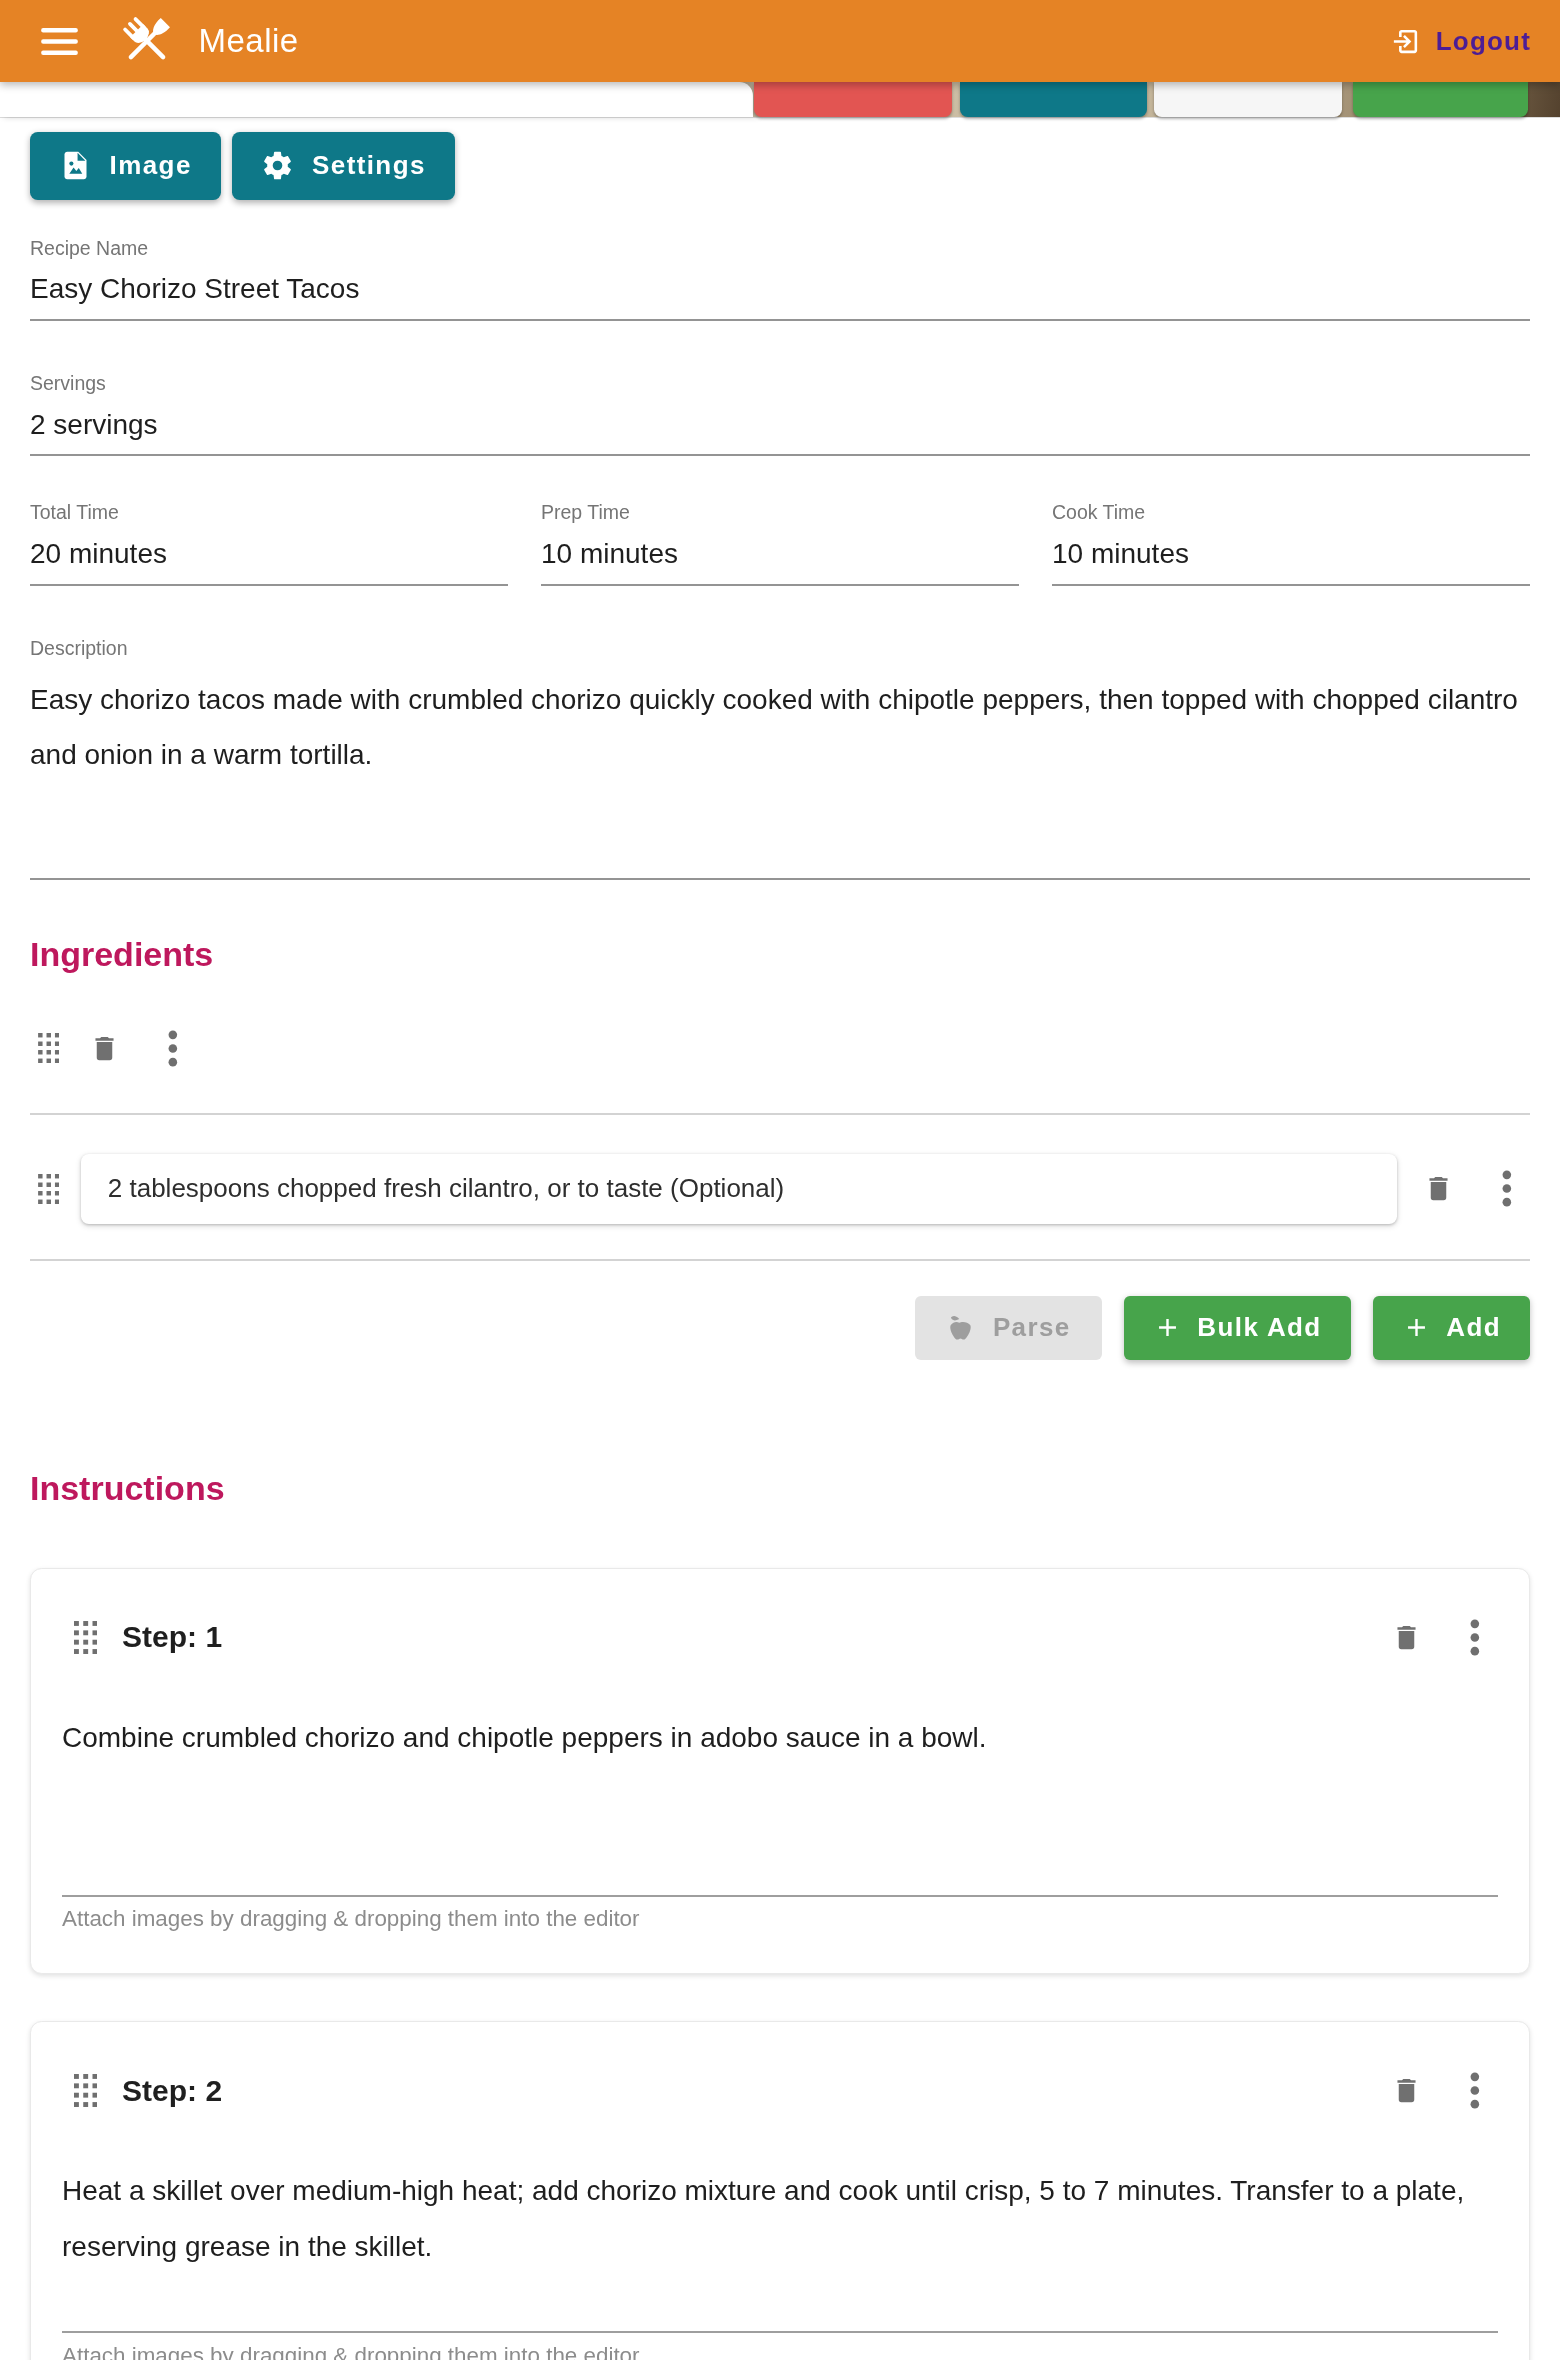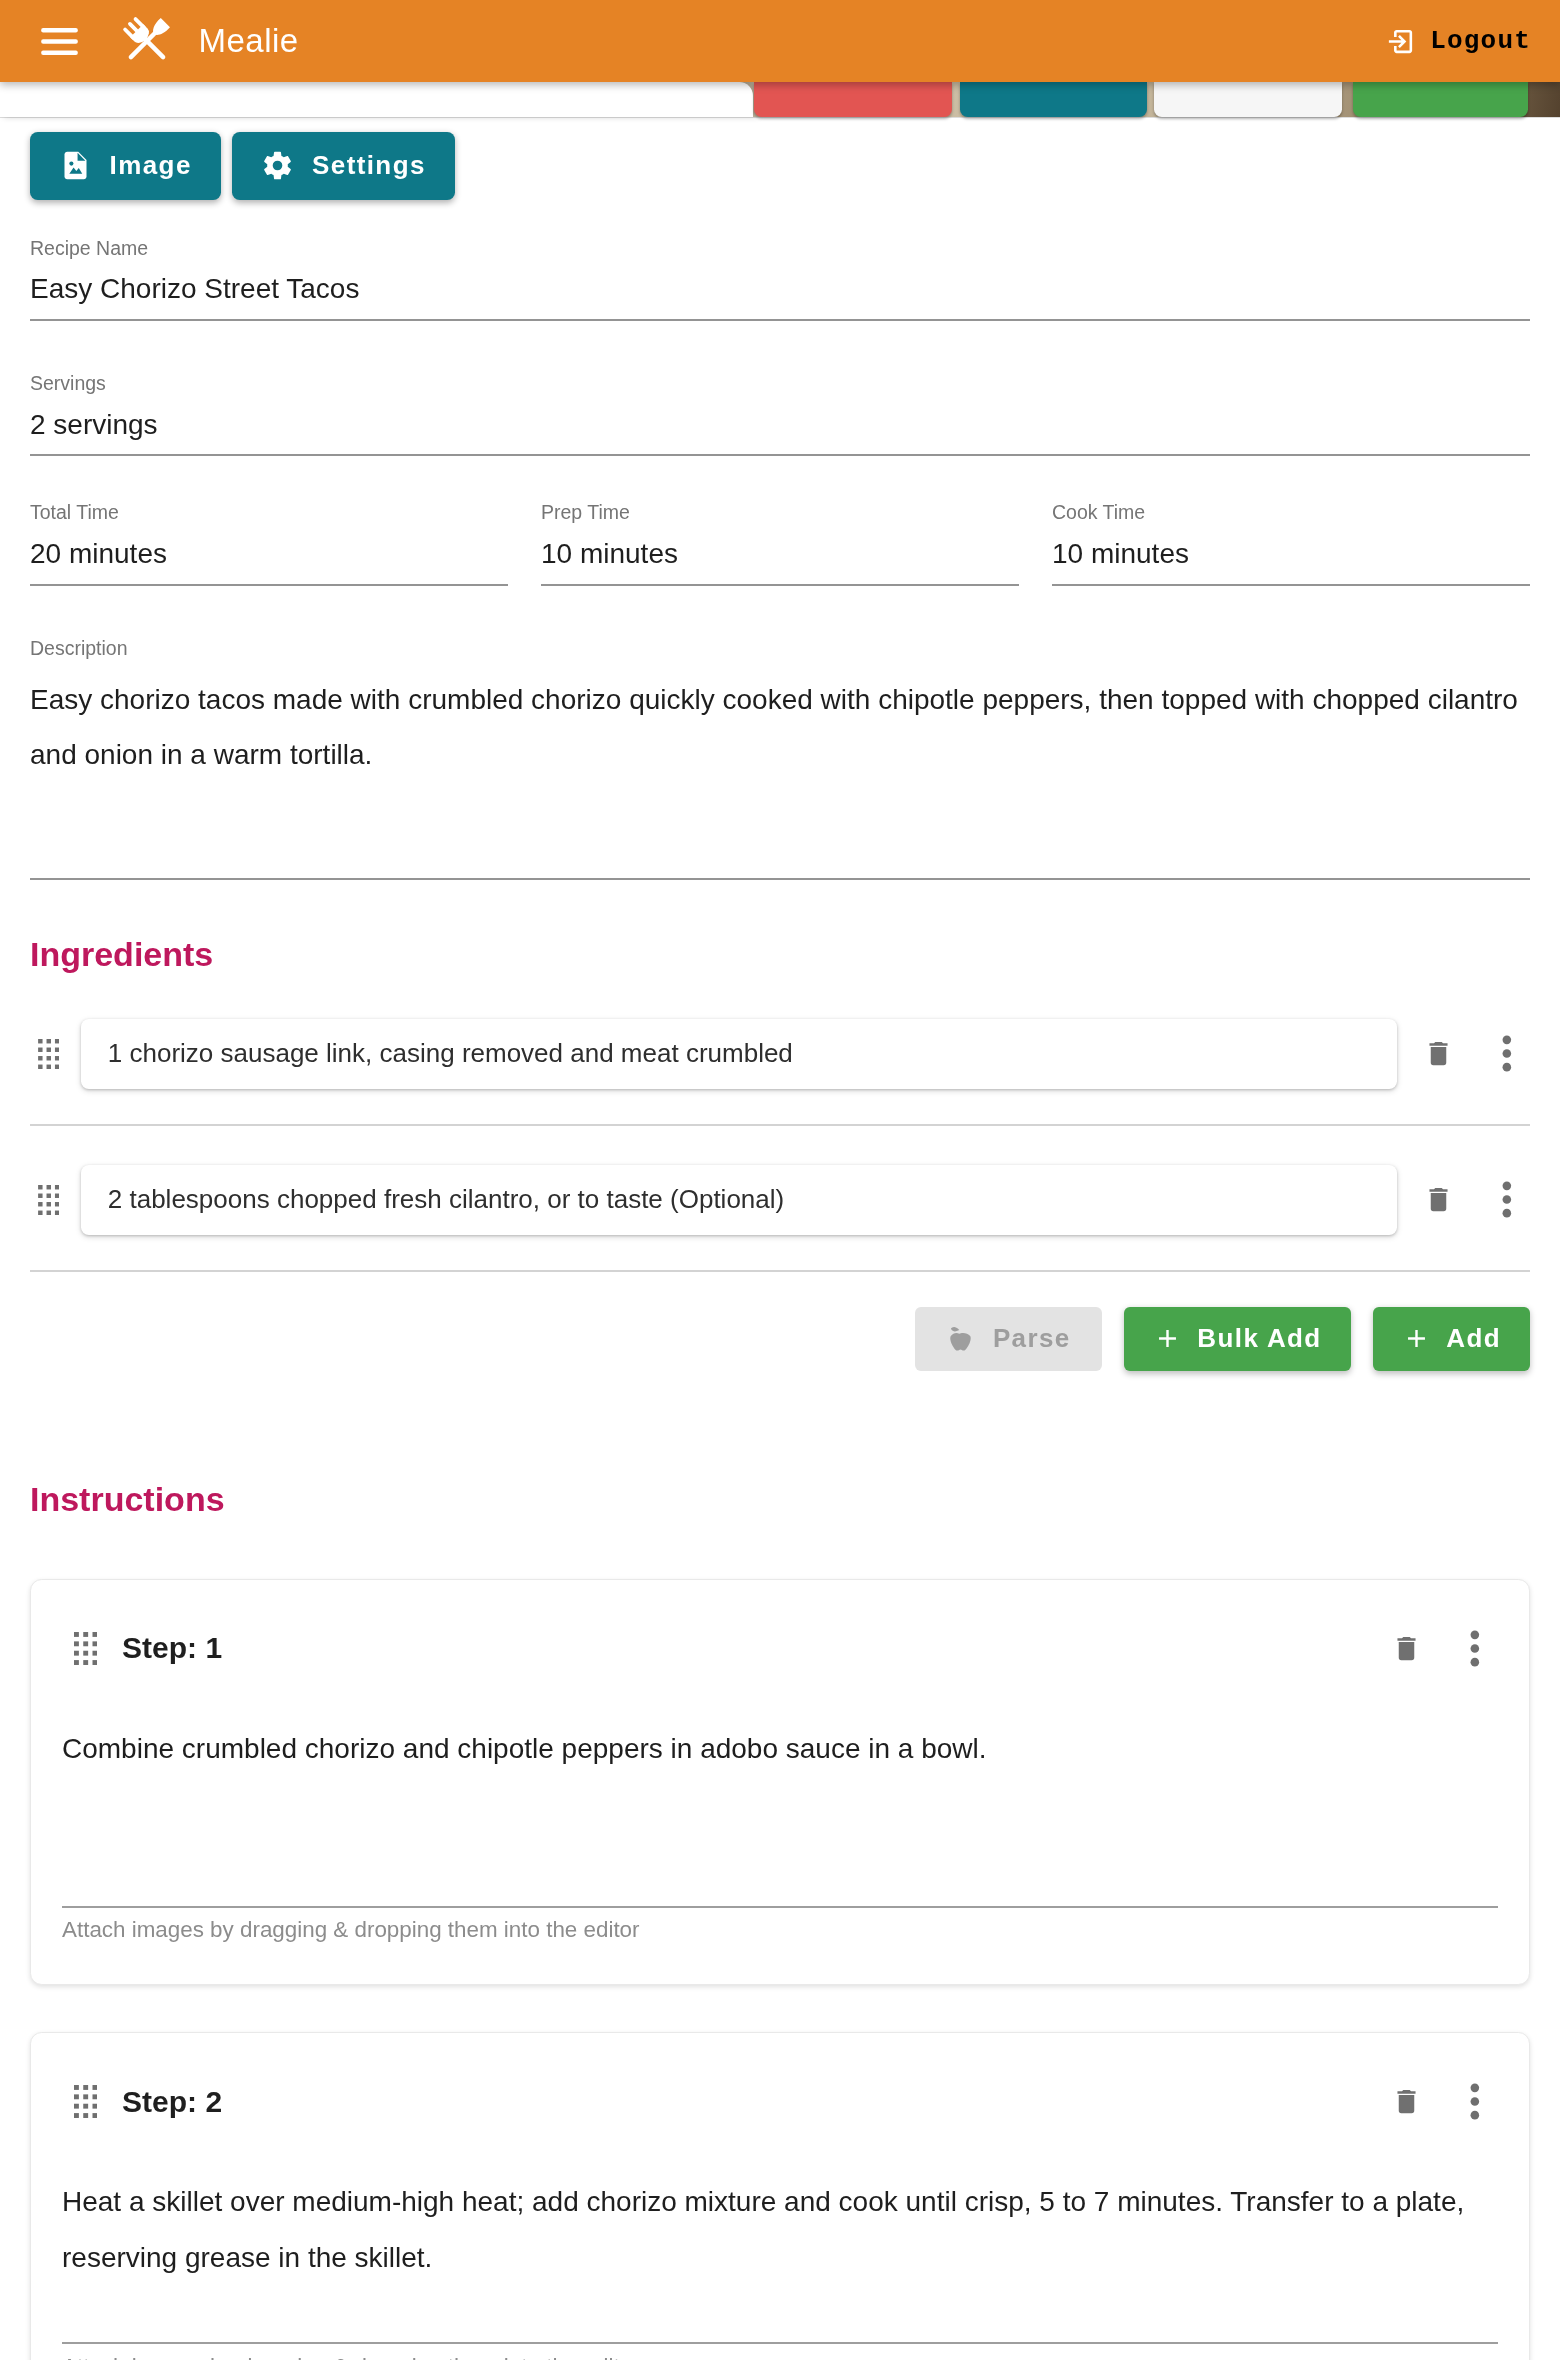--- a/index.html
+++ b/index.html
@@ -35,22 +35,22 @@
   .search-pill svg { flex: none; }
   .search-input {
     flex: 1; background: transparent; border: none; outline: none;
     font-size: 27px; color: #fff; margin-left: 17.6px;
     font-family: inherit;
   }
   .search-input::placeholder { color: rgba(255,255,255,0.65); }
   .logout-btn {
     display: flex; align-items: center; gap: 14.6px;
     background: transparent; border: none; cursor: pointer;
-    color: #000000; font-size: 26px; font-weight: 700; letter-spacing: 1.2px;
-    margin-left: 35px; font-family: Liberation Mono, monospace;
+    color: #4c1d95; font-size: 26px; font-weight: 700; letter-spacing: 1.2px;
+    margin-left: 35px; font-family: Liberation Sans, sans-serif;
   }
   
   .hero-strip { height: 35px; position: relative; background: #fff; }
   .hero-photo {
     position: absolute; left: 737px; right: 0; top: 0; bottom: 0;
     background: linear-gradient(98deg, #d0c2aa 0%, #c9bba1 40%, #bdae92 62%, #8f7b5e 85%, #54422e 100%);
   }
   .hero-white {
     position: absolute; left: 0; top: 0; width: 753px; bottom: 0;
     background: #fff; border-top-right-radius: 13.7px;
@@ -268,23 +268,20 @@
           <rect x="8.7" y="8.8" width="4.6" height="4.6"></rect>
           <rect x="17.4" y="8.8" width="4.6" height="4.6"></rect>
         <rect x="0" y="17.6" width="4.6" height="4.6"></rect>
           <rect x="8.7" y="17.6" width="4.6" height="4.6"></rect>
           <rect x="17.4" y="17.6" width="4.6" height="4.6"></rect>
         <rect x="0" y="26.4" width="4.6" height="4.6"></rect>
           <rect x="8.7" y="26.4" width="4.6" height="4.6"></rect>
           <rect x="17.4" y="26.4" width="4.6" height="4.6"></rect>
       </svg>
     </span>
-    <div class="ingredient-card">
-      <input class="ingredient-input" type="text" value="1 chorizo sausage link, casing removed and meat crumbled" style="">
-    </div>
     <button class="icon-btn">
       <svg width="31" height="33" viewBox="0 0 24 24" fill="#707070">
         <path d="M19,4H15.5L14.5,3H9.5L8.5,4H5V6H19V4M6,19A2,2 0 0,0 8,21H16A2,2 0 0,0 18,19V7H6V19Z"></path>
       </svg>
     </button>
     <button class="icon-btn kebab-btn">
       <svg width="11.7" height="39" viewBox="0 0 12 40" fill="#6F6F6F">
         <circle cx="6" cy="6" r="4.4"></circle>
           <circle cx="6" cy="20" r="4.4"></circle>
           <circle cx="6" cy="34" r="4.4"></circle>

